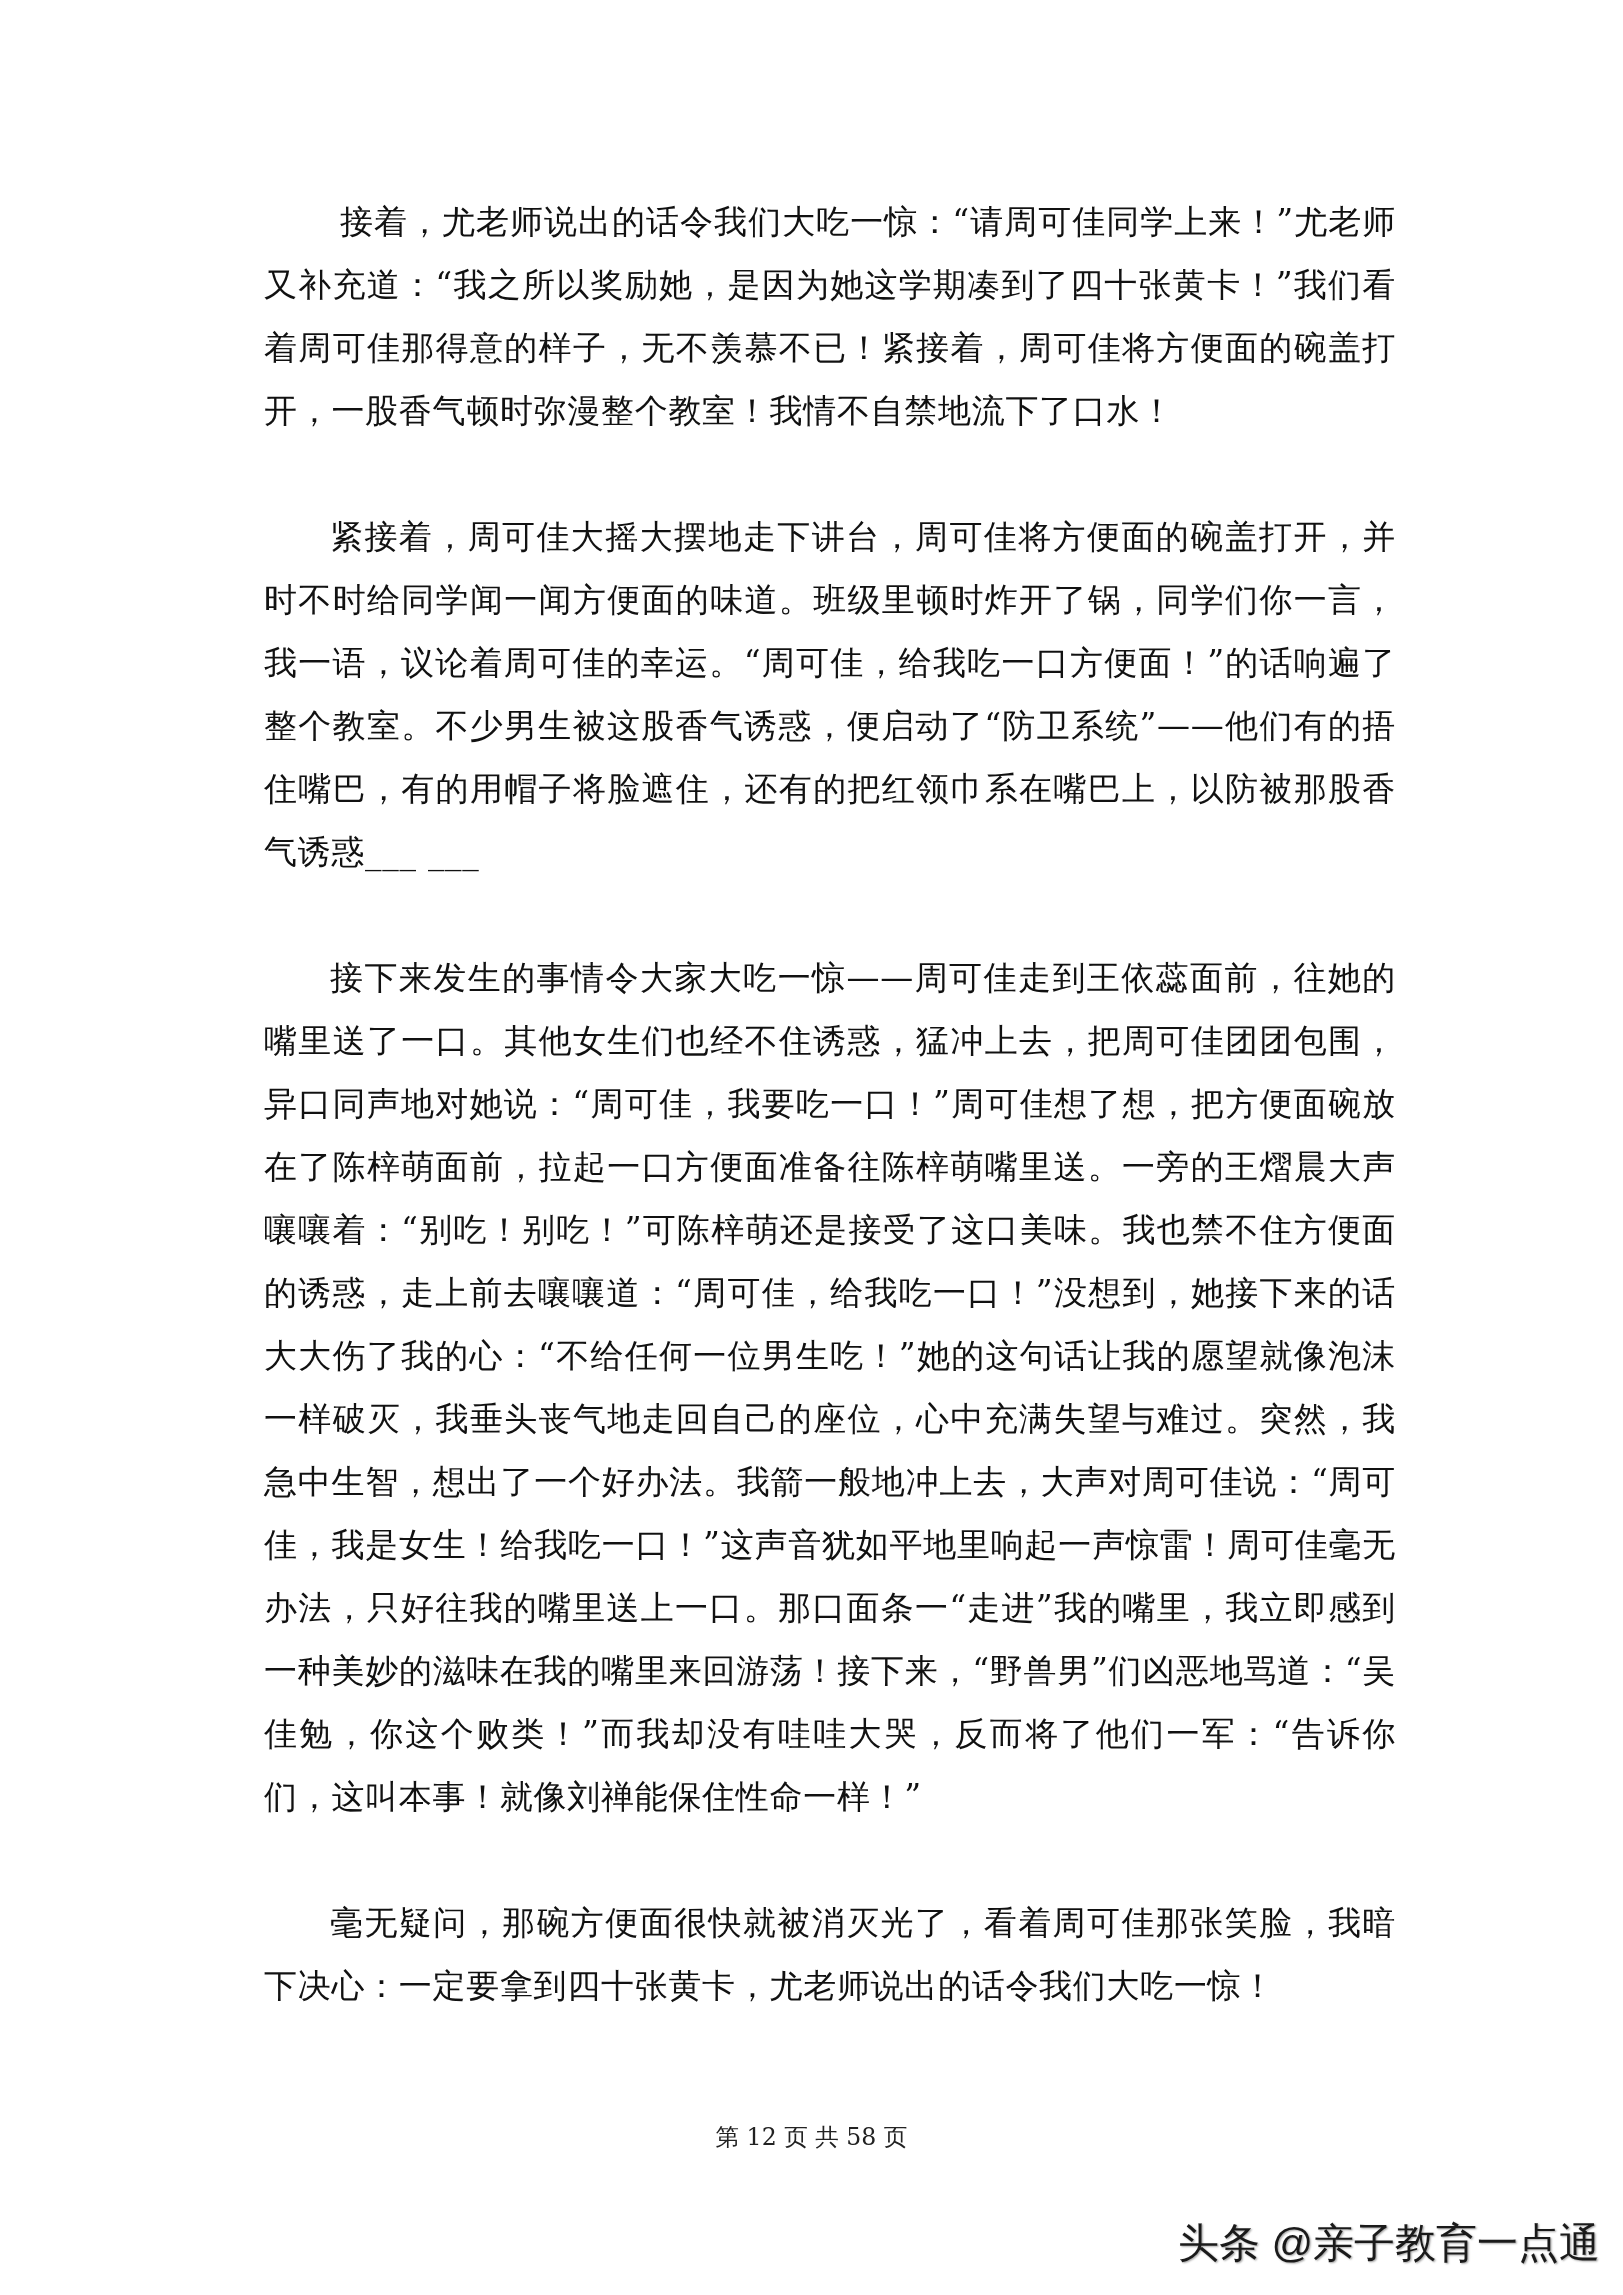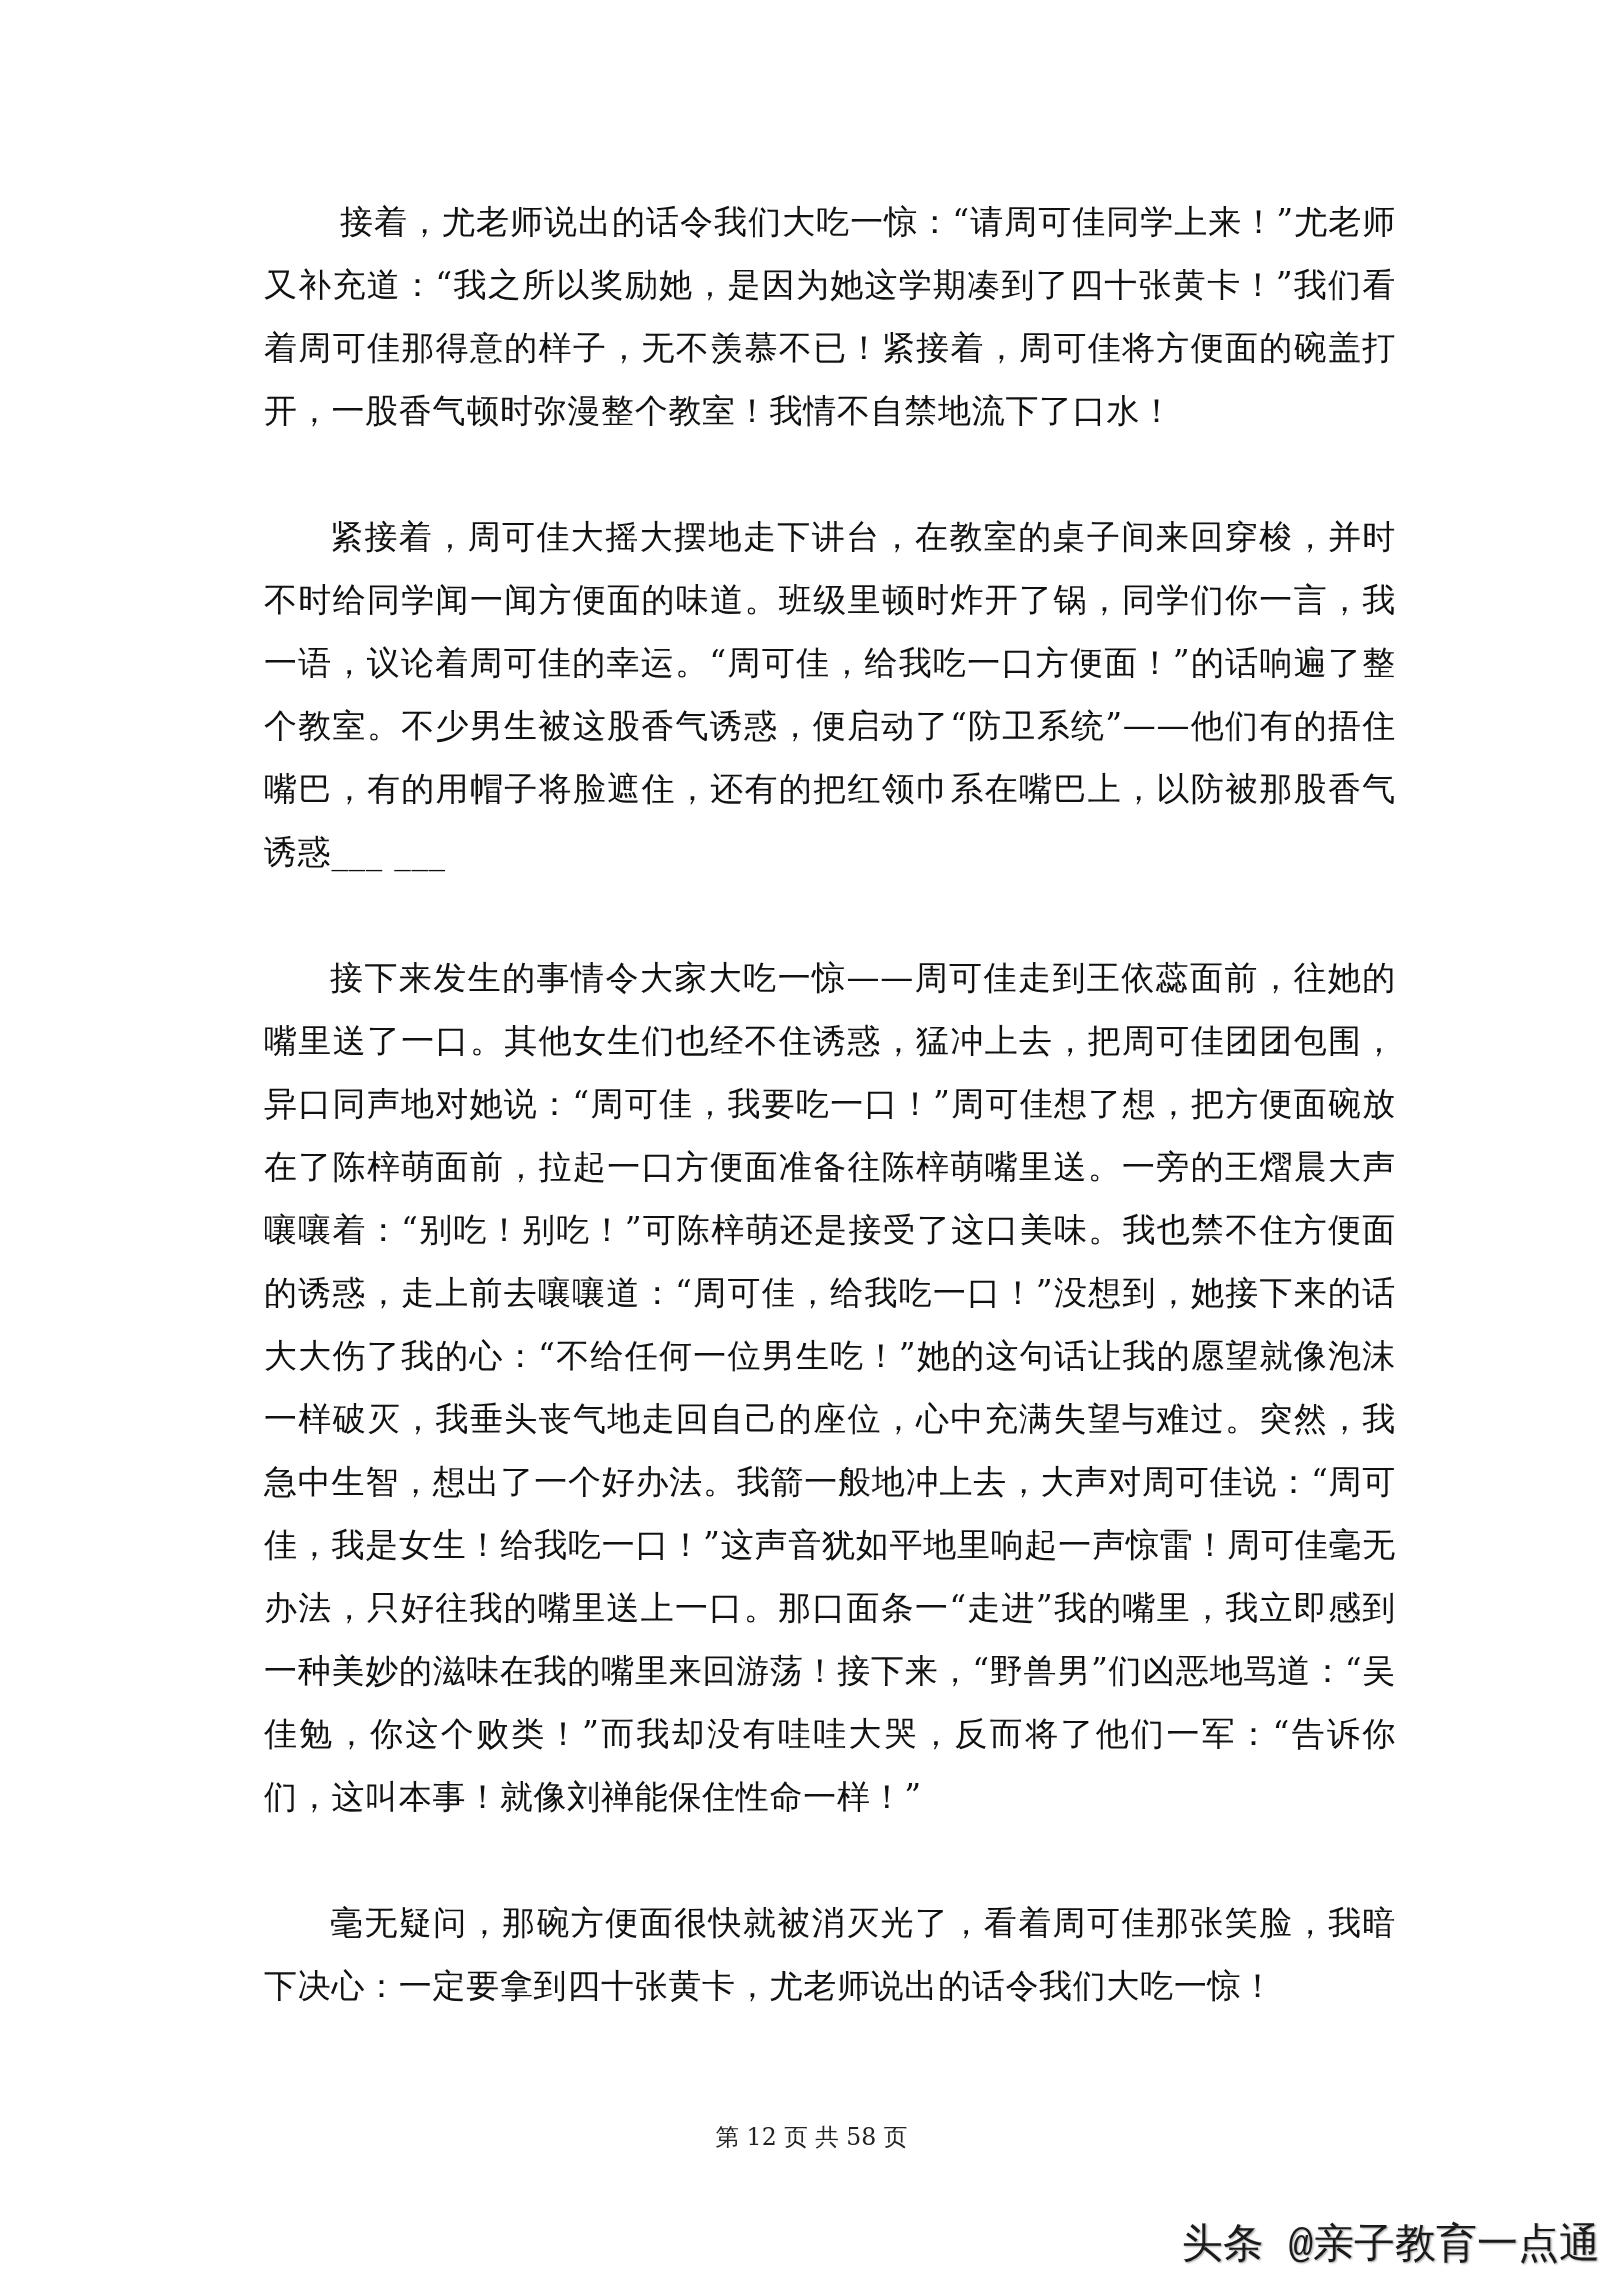--- a/index.html
+++ b/index.html
@@ -6,29 +6,29 @@
   body { width: 1623px; height: 2295px; position: relative; overflow: hidden;
          font-family: "DejaVu Serif", "Liberation Serif", serif; color: #111111; }
   .page { position: absolute; left: 0; top: 0; width: 1623px; height: 2295px; }
   .content { position: absolute; left: 264px; top: 190px; width: 1132px; }
   .para { font-size: 33px; line-height: 63px; text-align: justify; text-indent: 2em;
           margin: 0 0 63px 0; letter-spacing: 0.7px; }
   .para.first { text-indent: 2.3em; }
   .footer { position: absolute; left: 0; width: 1623px; top: 2121px; text-align: center;
             font-size: 23.6px; color: #222; }
   .watermark { position: absolute; right: 23px; top: 2216px; font-size: 41px;
-               font-family: Liberation Mono, monospace; color: #1a1a1a;
+               font-family: Liberation Sans, sans-serif; color: #1a1a1a;
                text-shadow: 1.3px 1.3px 2px rgba(0,0,0,0.35), -0.7px -0.7px 0 #fff; }
 </style>
 </head>
 <body>
 
 <div class="page">
   <div class="content">
     <p class="para first">接着，尤老师说出的话令我们大吃一惊：“请周可佳同学上来！”尤老师又补充道：“我之所以奖励她，是因为她这学期凑到了四十张黄卡！”我们看着周可佳那得意的样子，无不羡慕不已！紧接着，周可佳将方便面的碗盖打开，一股香气顿时弥漫整个教室！我情不自禁地流下了口水！</p>
-    <p class="para">紧接着，周可佳大摇大摆地走下讲台，在教室的桌子间来回穿梭，并时不时给同学闻一闻方便面的味道。班级里顿时炸开了锅，同学们你一言，我一语，议论着周可佳的幸运。“周可佳，给我吃一口方便面！”的话响遍了整个教室。不少男生被这股香气诱惑，便启动了“防卫系统”——他们有的捂住嘴巴，有的用帽子将脸遮住，还有的把红领巾系在嘴巴上，以防被那股香气诱惑___ ___</p>
+    <p class="para">紧接着，周可佳大摇大摆地走下讲台，周可佳将方便面的碗盖打开，并时不时给同学闻一闻方便面的味道。班级里顿时炸开了锅，同学们你一言，我一语，议论着周可佳的幸运。“周可佳，给我吃一口方便面！”的话响遍了整个教室。不少男生被这股香气诱惑，便启动了“防卫系统”——他们有的捂住嘴巴，有的用帽子将脸遮住，还有的把红领巾系在嘴巴上，以防被那股香气诱惑___ ___</p>
     <p class="para">接下来发生的事情令大家大吃一惊——周可佳走到王依蕊面前，往她的嘴里送了一口。其他女生们也经不住诱惑，猛冲上去，把周可佳团团包围，异口同声地对她说：“周可佳，我要吃一口！”周可佳想了想，把方便面碗放在了陈梓萌面前，拉起一口方便面准备往陈梓萌嘴里送。一旁的王熠晨大声嚷嚷着：“别吃！别吃！”可陈梓萌还是接受了这口美味。我也禁不住方便面的诱惑，走上前去嚷嚷道：“周可佳，给我吃一口！”没想到，她接下来的话大大伤了我的心：“不给任何一位男生吃！”她的这句话让我的愿望就像泡沫一样破灭，我垂头丧气地走回自己的座位，心中充满失望与难过。突然，我急中生智，想出了一个好办法。我箭一般地冲上去，大声对周可佳说：“周可佳，我是女生！给我吃一口！”这声音犹如平地里响起一声惊雷！周可佳毫无办法，只好往我的嘴里送上一口。那口面条一“走进”我的嘴里，我立即感到一种美妙的滋味在我的嘴里来回游荡！接下来，“野兽男”们凶恶地骂道：“吴佳勉，你这个败类！”而我却没有哇哇大哭，反而将了他们一军：“告诉你们，这叫本事！就像刘禅能保住性命一样！”</p>
     <p class="para">毫无疑问，那碗方便面很快就被消灭光了，看着周可佳那张笑脸，我暗下决心：一定要拿到四十张黄卡，尤老师说出的话令我们大吃一惊！</p>
   </div>
   <div class="footer">第 12 页 共 58 页</div>
   <div class="watermark">头条 @亲子教育一点通</div>
 </div>
 
 
 </body></html>

